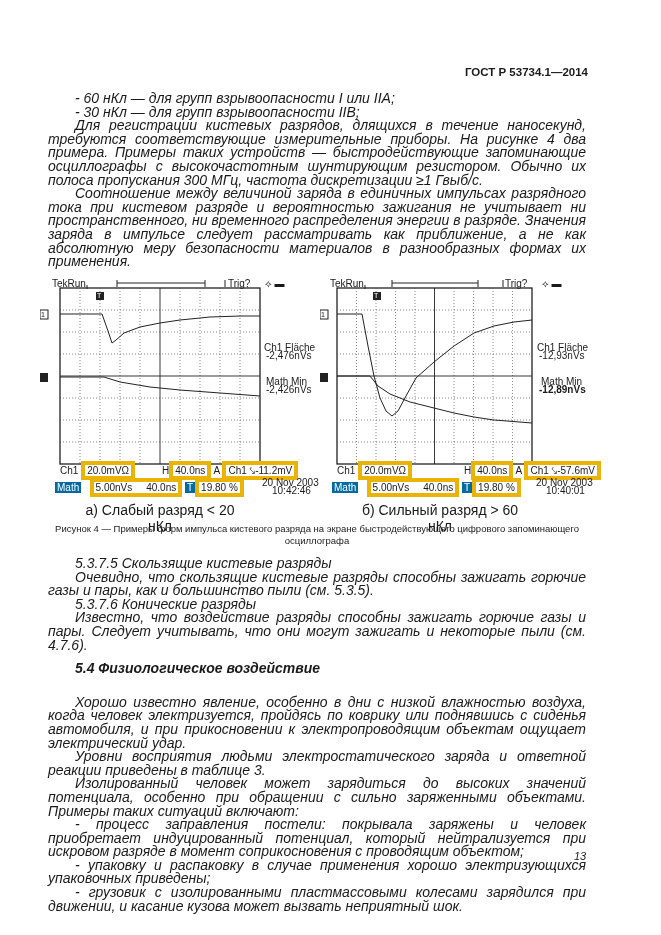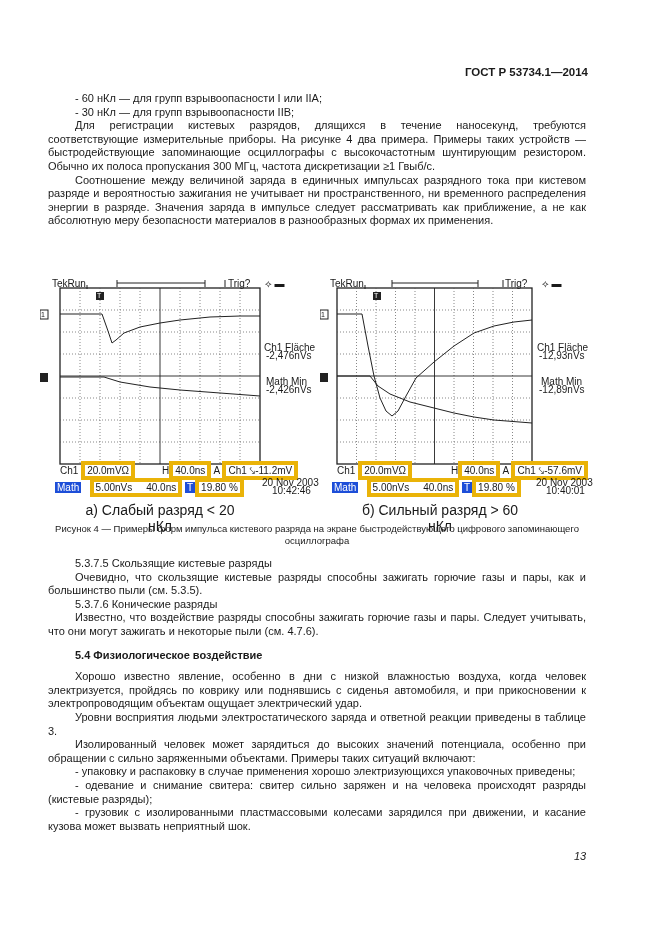--- a/index.html
+++ b/index.html
@@ -1,26 +1,26 @@
 <!DOCTYPE html>
 <html><head>
 <meta charset="utf-8">
 <style>
   html, body { margin: 0; padding: 0; background: #ffffff; }
   body { width: 661px; height: 935px; position: relative; overflow: hidden;
          font-family: "Liberation Sans", sans-serif; color: #1a1a1a; }
   .header { position: absolute; top: 66px; right: 73px; font-weight: bold; font-size: 11.5px; }
-  .txt { position: absolute; left: 48px; width: 538px; font-size: 11px; line-height: 13.6px; text-align: justify; }
+  .txt { position: absolute; left: 48px; width: 538px; font-size: 14px; line-height: 13.6px; text-align: justify; font-style: italic; }
   .txt p { margin: 0; }
   .ind { text-indent: 27px; }
   .scope { position: absolute; font-size: 8px; }
   .scope svg { position: absolute; left: 0; top: 0; }
   .lbl { position: absolute; font-size: 10px; line-height: 8px; white-space: nowrap; }
   .box { border: 4px solid #eab308; padding: 0 2px; }
-  .blk { background: #1d4ed8; color: #fff; padding: 0 2px; }
+  .blk { background: #0369a1; color: #fff; padding: 0 2px; }
   .subcap { position: absolute; font-size: 14px; text-align: center; }
   .figcap { position: absolute; left: 48px; width: 538px; top: 523px; font-size: 9.5px; line-height: 12px; text-align: center; }
   .sec { font-weight: bold; }
   .pageno { position: absolute; top: 850px; left: 574px; font-size: 11px; font-style: italic; }
 </style>
 </head>
 <body>
 
 <div class="header">ГОСТ Р 53734.1—2014</div>
 
@@ -113,38 +113,38 @@
     <polyline fill="none" stroke="#222" stroke-width="1" points="17,38 42,38 48,70 54,100 60,122 66,135 72,140 78,135 86,120 96,102 114,86 134,70 154,57 174,50 194,46 212,44"></polyline>
     <polyline fill="none" stroke="#222" stroke-width="1" points="17,100 50,100 58,110 70,118 90,126 114,132 134,137 154,141 174,144 212,147"></polyline>
     <rect x="0" y="34" width="8" height="9" fill="none" stroke="#222"></rect>
     <rect x="0" y="97" width="8" height="9" fill="#222"></rect>
   </svg>
   <div class="lbl" style="left:1px;top:35px;font-size:7px;">1</div>
   <div class="lbl" style="left:54px;top:16px;color:#fff;font-size:7px;">T</div>
   <div class="lbl" style="left:217px;top:68px;">Ch1 Fläche</div>
   <div class="lbl" style="left:219px;top:76px;">-12,93nVs</div>
   <div class="lbl" style="left:221px;top:102px;">Math Min</div>
-  <div class="lbl" style="left:219px;top:110px;">-12,89nVs</div>
+  <div class="lbl" style="left:219px;top:110px;font-weight:bold;">-12,89nVs</div>
   <div class="lbl" style="left:17px;top:191px;">Ch1 <span class="box">20.0mVΩ</span></div>
-  <div class="lbl" style="left:112px;top:191px;padding-left:19px;"><span>H</span><span class="box">40.0ns</span> <span>A</span> <span class="box">Ch1 ⤥-57.6mV</span></div>
+  <div class="lbl" style="left:125px;top:191px;padding-left:19px;"><span>H</span><span class="box">40.0ns</span> <span>A</span> <span class="box">Ch1 ⤥-57.6mV</span></div>
   <div class="lbl" style="left:12px;top:208px;"><span class="blk">Math</span> &nbsp; <span class="box"><span>5.00nVs</span> &nbsp; &nbsp; <span>40.0ns</span></span> <span class="blk">T</span><span class="box">19.80 %</span></div>
   <div class="lbl" style="left:216px;top:203px;">20 Nov 2003</div>
   <div class="lbl" style="left:226px;top:211px;">10:40:01</div>
   <div class="subcap" style="left:30px;top:226px;width:180px;">б) Сильный разряд &gt; 60 нКл</div>
 </div>
 
 <div class="figcap">Рисунок 4 — Примеры форм импульса кистевого разряда на экране быстродействующего цифрового запоминающего осциллографа</div>
 
 <div class="txt" style="top:557px;">
   <p class="ind">5.3.7.5 Скользящие кистевые разряды</p>
   <p class="ind">Очевидно, что скользящие кистевые разряды способны зажигать горючие газы и пары, как и большинство пыли (см. 5.3.5).</p>
   <p class="ind">5.3.7.6 Конические разряды</p>
   <p class="ind">Известно, что воздействие разряды способны зажигать горючие газы и пары. Следует учитывать, что они могут зажигать и некоторые пыли (см. 4.7.6).</p>
-  <p class="ind sec" style="margin-top:10px;margin-bottom:8px;">5.4 Физиологическое воздействие</p>
+  <p class="ind sec" style="margin-top:10px;margin-bottom:20px;">5.4 Физиологическое воздействие</p>
   <p class="ind">Хорошо известно явление, особенно в дни с низкой влажностью воздуха, когда человек электризуется, пройдясь по коврику или поднявшись с сиденья автомобиля, и при прикосновении к электропроводящим объектам ощущает электрический удар.</p>
   <p class="ind">Уровни восприятия людьми электростатического заряда и ответной реакции приведены в таблице 3.</p>
   <p class="ind">Изолированный человек может зарядиться до высоких значений потенциала, особенно при обращении с сильно заряженными объектами. Примеры таких ситуаций включают:</p>
+  <p class="ind">- процесс заправления постели: покрывала заряжены и человек приобретает индуцированный потенциал, который нейтрализуется при искровом разряде в момент соприкосновения с проводящим объектом;</p>
   <p class="ind">- упаковку и распаковку в случае применения хорошо электризующихся упаковочных приведены;</p>
-  <p class="ind">- одевание и снимание свитера: свитер сильно заряжен и на человека происходят разряды (кистевые разряды);</p>
   <p class="ind">- грузовик с изолированными пластмассовыми колесами зарядился при движении, и касание кузова может вызвать неприятный шок.</p>
 </div>
 
 <div class="pageno">13</div>
 
 </body></html>

